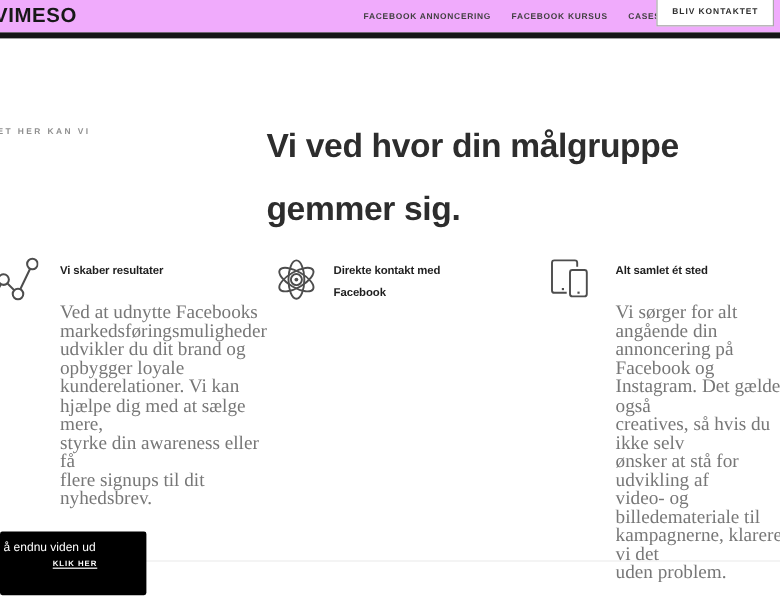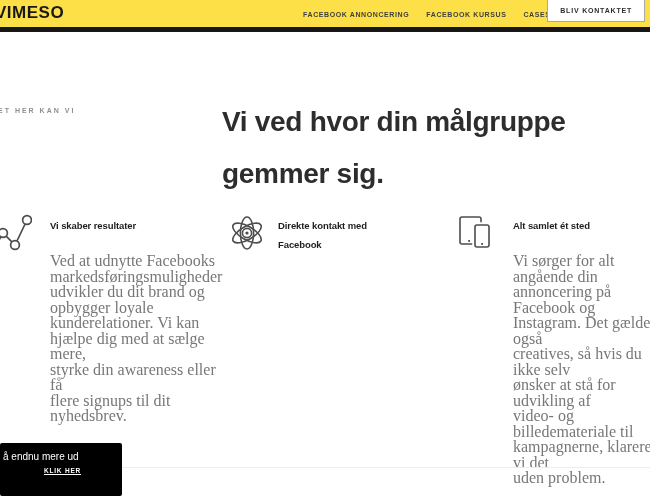--- a/index.html
+++ b/index.html
@@ -1,21 +1,21 @@
 <!DOCTYPE html>
 <html style="--bar: #161616; --promo: #000000; --dark: #2d2d2d;"><head>
 <meta charset="utf-8">
 <style>
   * { margin:0; padding:0; box-sizing:border-box; }
   html,body { width:650px; height:500px; overflow:hidden; background:#fff;
               font-family:"Liberation Sans", sans-serif; }
   body { position:relative; }
 
   
-  .header { position:absolute; top:0; left:0; width:650px; height:27px; background:#fde047; }
+  .header { position:absolute; top:0; left:0; width:650px; height:27px; background:#f0abfc; }
   .logo { position:absolute; left:-5px; top:3px; font-size:17px; font-weight:700;
           letter-spacing:.5px; color:#181818; }
   .nav { position:absolute; left:303px; top:11px; display:flex; gap:17px; }
   .nav-item { font-size:7px; font-weight:700; letter-spacing:.6px; color:#3f3f3f;
               text-decoration:none; white-space:nowrap; cursor:pointer; }
   .cta-button { position:absolute; right:5px; top:-3px; background:#fff;
                 border:1px solid #a8a8a8; padding:9px 12px 7px 12px;
                 font-size:7px; font-weight:700; letter-spacing:.8px; color:#2e2e2e;
                 cursor:pointer; font-family:"Liberation Sans",sans-serif; }
   .header-bar { position:absolute; top:27px; left:0; width:650px; height:5px;
@@ -136,15 +136,15 @@
 kampagnerne, klarere vi det
 uden problem.</p>
     </div>
   </div>
 
 </div>
 
 <div class="divider"></div>
 
 <div class="promo">
-  <div class="promo-line"><span>å </span><span class="promo-bold">endnu</span><span> mere ud</span></div>
+  <div class="promo-line"><span>å </span><span class="promo-bold">endnu</span><span> viden ud</span></div>
   <a class="promo-link">KLIK HER</a>
 </div>
 
 </body></html>

